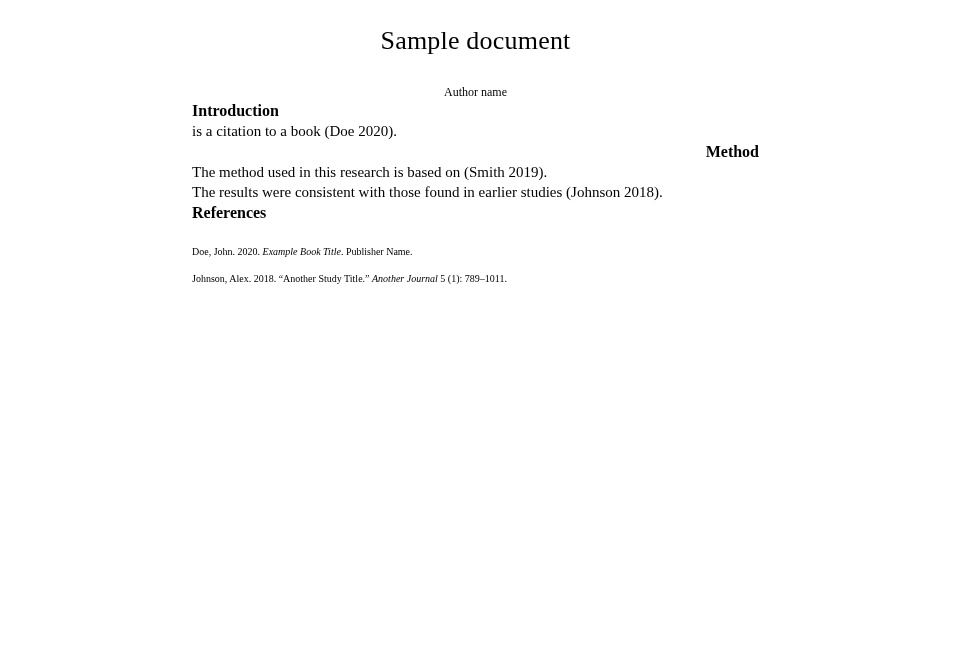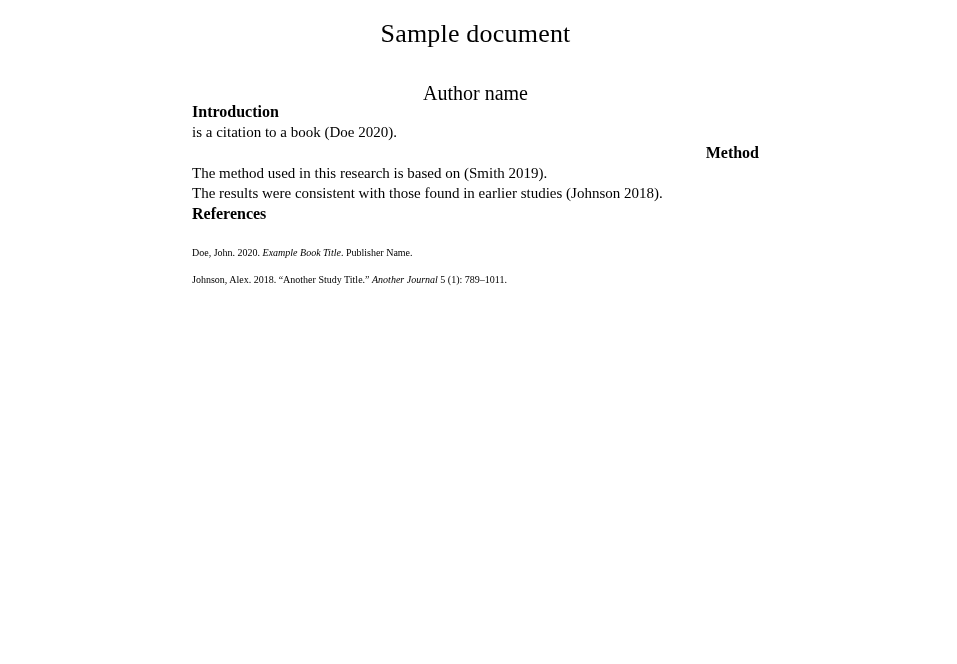--- a/index.html
+++ b/index.html
@@ -17,30 +17,30 @@
     color: #000000;
   }
   .content {
     position: absolute;
     left: 192px;
     top: 0;
     width: 567px;
   }
   .doc-title {
     margin: 0;
-    padding-top: 21px;
+    padding-top: 28px;
     font-size: 26px;
     line-height: 26px;
     font-weight: 400;
     text-align: center;
     letter-spacing: 0.2px;
   }
   .doc-author {
-    margin-top: 38px;
-    font-size: 20px;
+    margin-top: 30px;
+    font-size: 12px;
     line-height: 16px;
     text-align: center;
   }
   h2.sec-heading {
     margin: 0;
     font-size: 16px;
     line-height: 22px;
     font-weight: 700;
   }
   .h-intro   { margin-top: 60px; }

